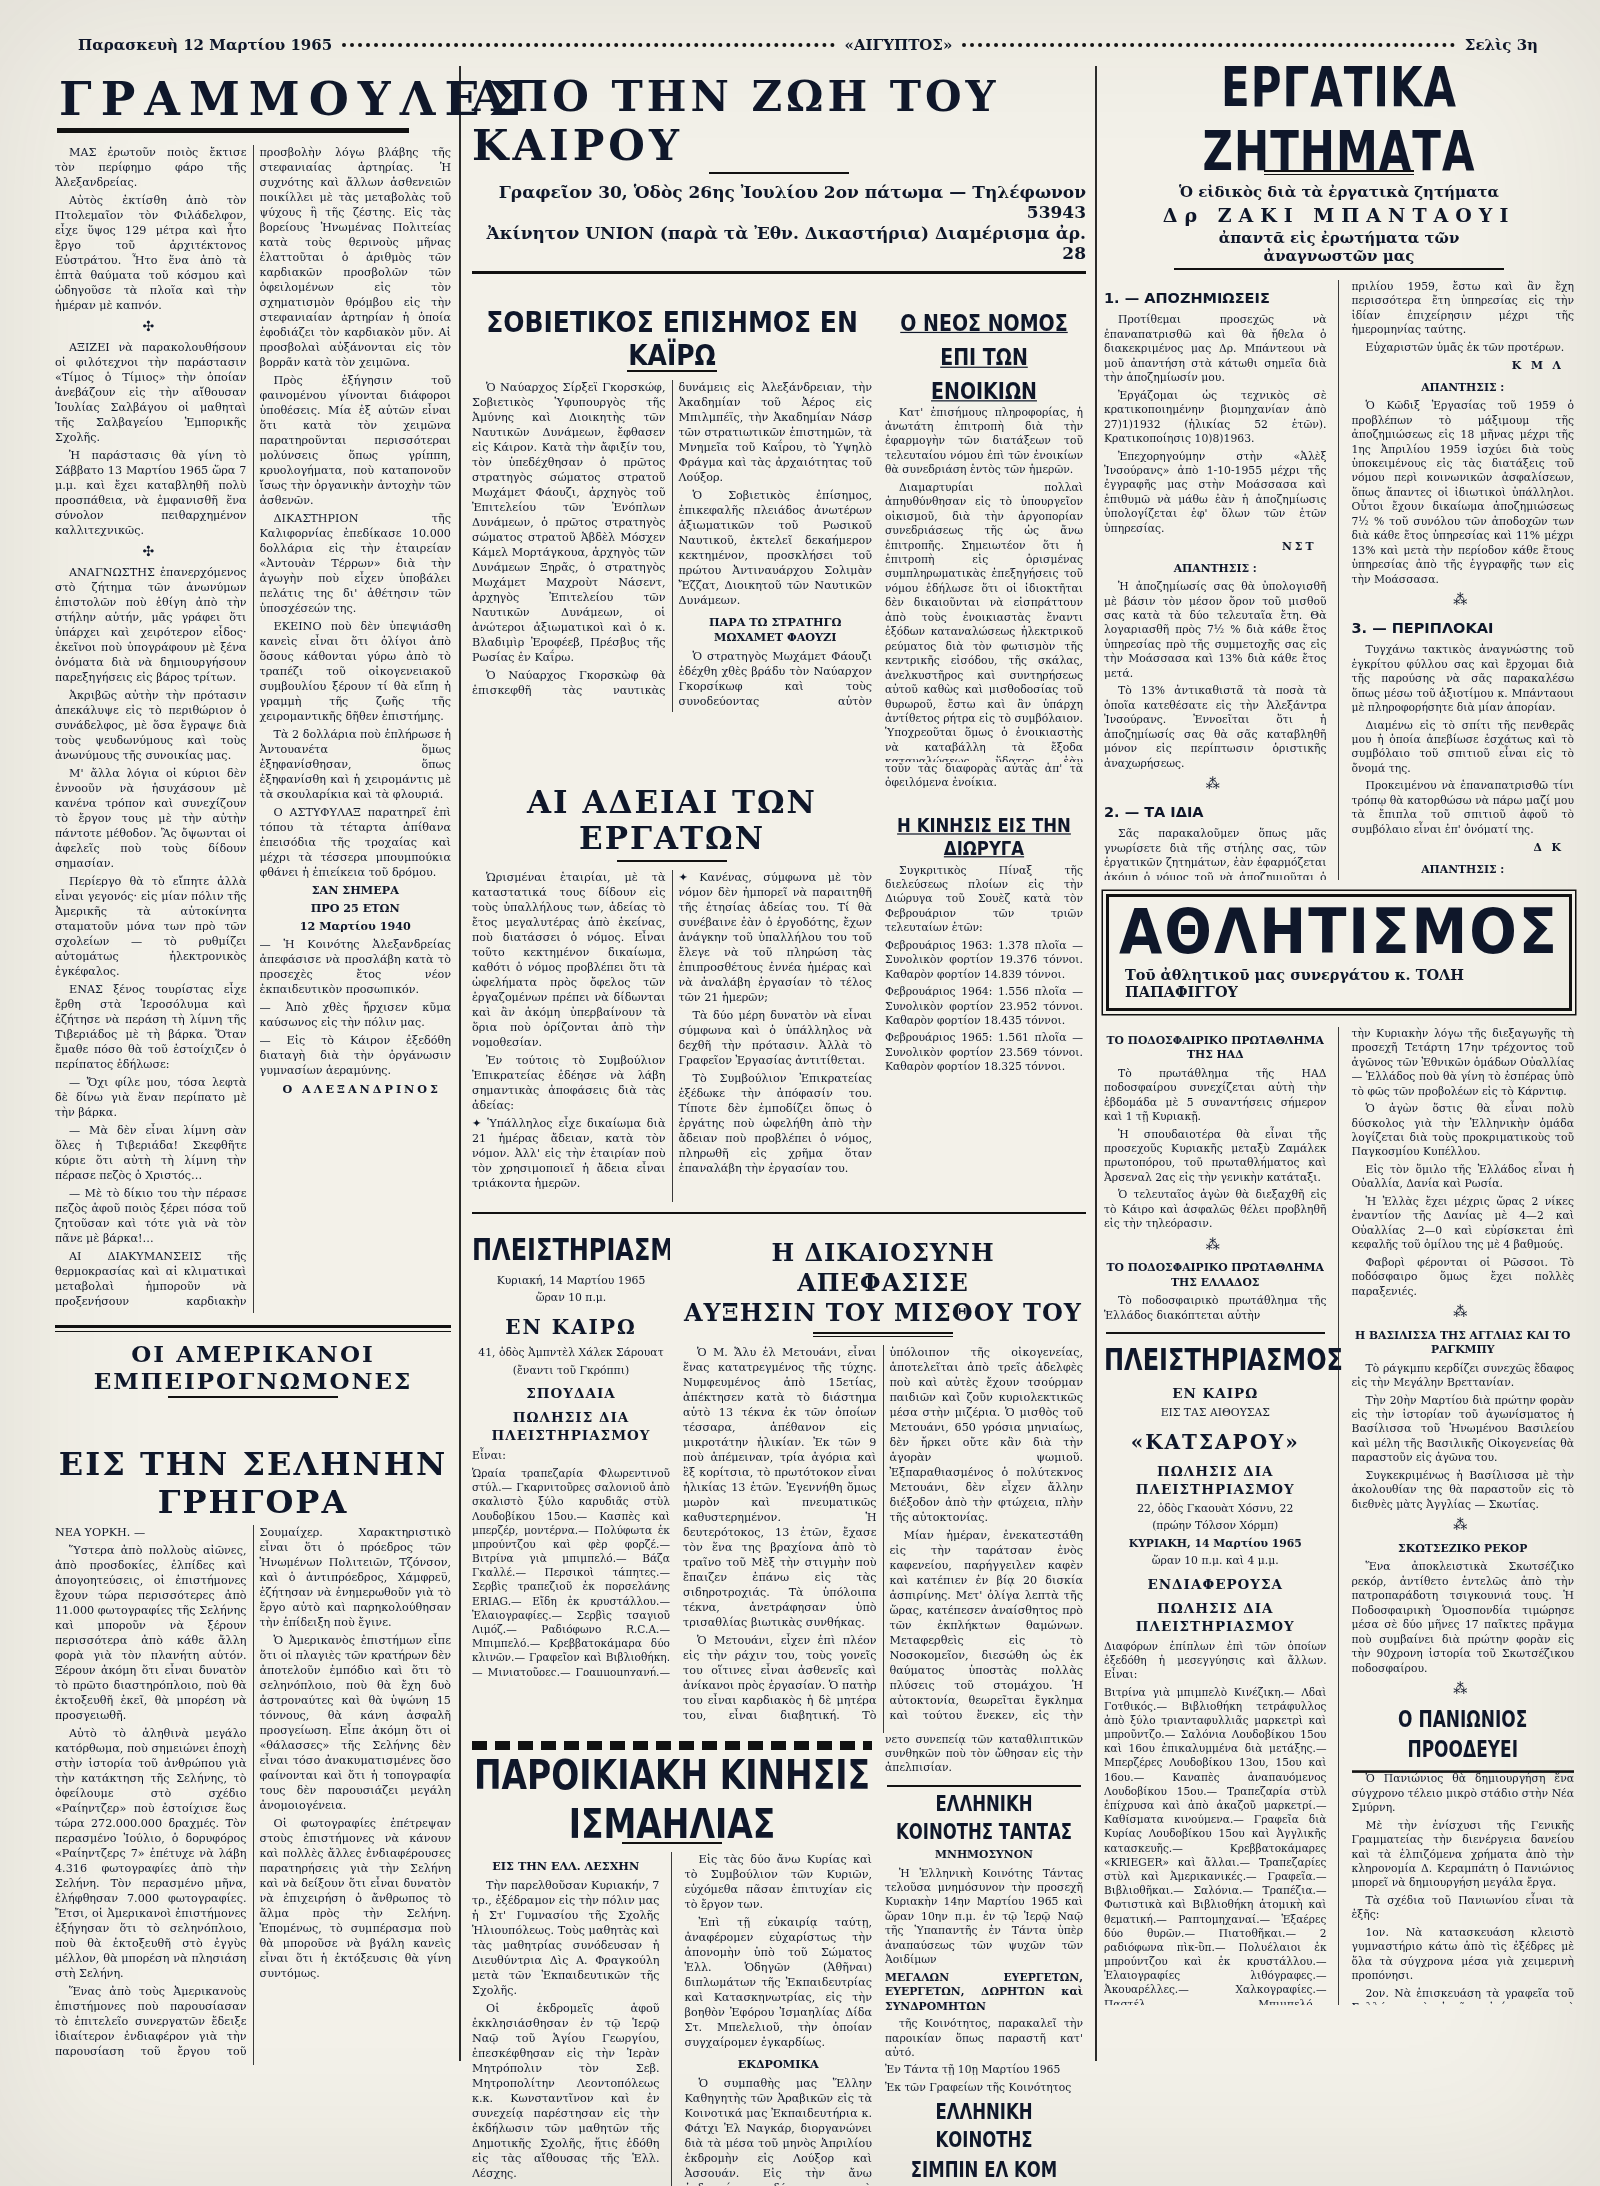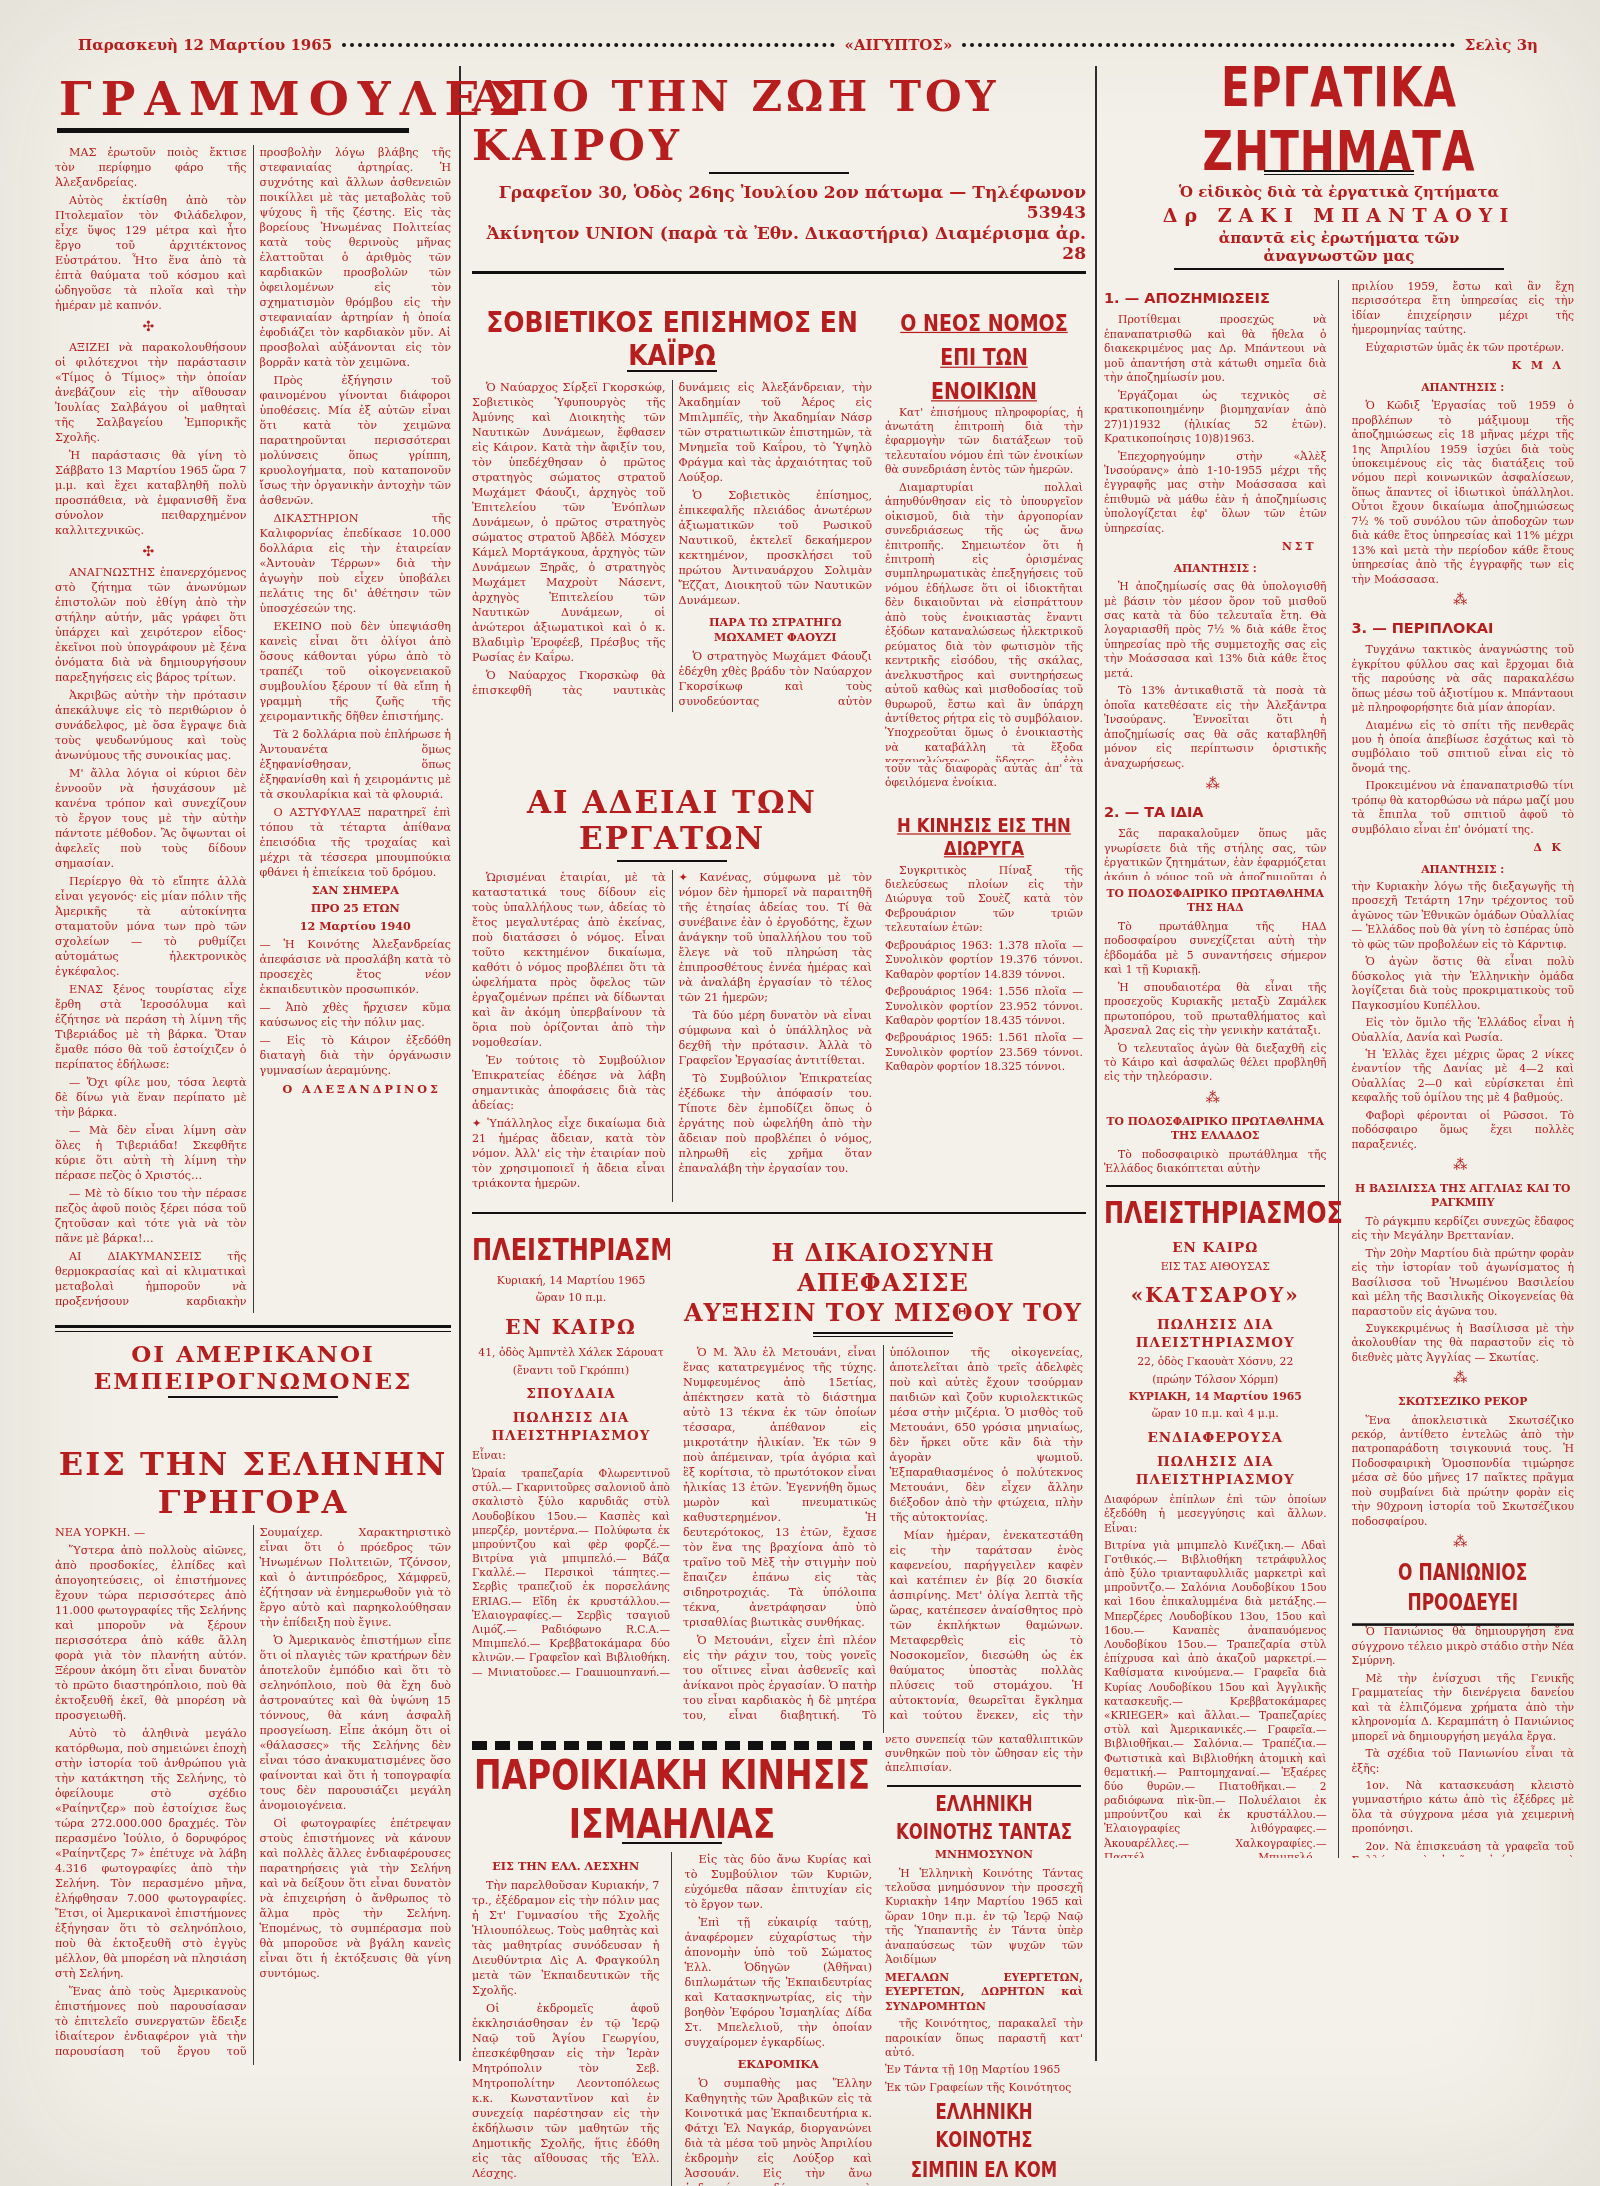--- a/index.html
+++ b/index.html
@@ -1,18 +1,18 @@
 <!DOCTYPE html>
 <html><head>
 <meta charset="utf-8">
 <style>
   html,body{margin:0;padding:0;background:#d8d5cc;}
   .page{position:relative;width:1600px;height:2186px;margin:0 auto;background:#f3f1e9;
         box-shadow:inset 0 0 160px rgba(60,50,30,.10);overflow:hidden;
-        font-family:"DejaVu Serif","Liberation Serif",serif;color:#b91c1c;}
+        font-family:"DejaVu Serif","Liberation Serif",serif;color:#0f172a;}
   
   .topbar{position:absolute;top:36px;left:78px;right:62px;display:flex;align-items:center;font-size:15px;font-weight:bold;}
   .topbar .dots{flex:1;border-bottom:4px dotted #141414;height:0;margin:0 10px;align-self:center;}
   
   .vline{position:absolute;width:1.5px;background:#2c2c2c;}
   .v1{left:459px;top:66px;height:1995px;}
   .v2{left:1095px;top:66px;height:1995px;}
   
   .zone{position:absolute;top:66px;}
   .zone.left{left:55px;width:396px;}
@@ -308,20 +308,28 @@
           <p class="it-orn">⁂</p>
           <p class="it-hq">3. — ΠΕΡΙΠΛΟΚΑΙ</p>
           <p class="it-p">Τυγχάνω τακτικὸς ἀναγνώστης τοῦ ἐγκρίτου φύλλου σας καὶ ἔρχομαι διὰ τῆς παρούσης νὰ σᾶς παρακαλέσω ὅπως μέσω τοῦ ἀξιοτίμου κ. Μπάνταουι μὲ πληροφορήσητε διὰ μίαν ἀπορίαν.</p>
           <p class="it-p">Διαμένω εἰς τὸ σπίτι τῆς πενθερᾶς μου ἡ ὁποία ἀπεβίωσε ἐσχάτως καὶ τὸ συμβόλαιο τοῦ σπιτιοῦ εἶναι εἰς τὸ ὄνομά της.</p>
           <p class="it-p">Προκειμένου νὰ ἐπαναπατρισθῶ τίνι τρόπῳ θὰ κατορθώσω νὰ πάρω μαζί μου τὰ ἔπιπλα τοῦ σπιτιοῦ ἀφοῦ τὸ συμβόλαιο εἶναι ἐπ' ὀνόματί της.</p>
           <p class="it-sig">Δ Κ</p>
           <p class="it-h3">ΑΠΑΝΤΗΣΙΣ :</p>
         </div>
     </div>
 
+    <div class="sportbox">
+      <div class="t-sport">ΑΘΛΗΤΙΣΜΟΣ</div>
+      <div class="sport-sub">
+        <span class="sline"></span>
+        <span>Τοῦ ἀθλητικοῦ μας συνεργάτου κ. ΤΟΛΗ ΠΑΠΑΦΙΓΓΟΥ</span>
+        <span class="sline"></span>
+      </div>
+    </div>
 
     <div class="cols2 h-sportb bodytxt">
       <div class="xcol divr">
           <p class="it-h3">ΤΟ ΠΟΔΟΣΦΑΙΡΙΚΟ ΠΡΩΤΑΘΛΗΜΑ ΤΗΣ ΗΑΔ</p>
           <p class="it-p">Τὸ πρωτάθλημα τῆς ΗΑΔ ποδοσφαίρου συνεχίζεται αὐτὴ τὴν ἑβδομάδα μὲ 5 συναντήσεις σήμερον καὶ 1 τῇ Κυριακῇ.</p>
           <p class="it-p">Ἡ σπουδαιοτέρα θὰ εἶναι τῆς προσεχοῦς Κυριακῆς μεταξὺ Ζαμάλεκ πρωτοπόρου, τοῦ πρωταθλήματος καὶ Ἀρσεναλ 2ας εἰς τὴν γενικὴν κατάταξι.</p>
           <p class="it-p">Ὁ τελευταῖος ἀγὼν θὰ διεξαχθῆ εἰς τὸ Κάιρο καὶ ἀσφαλῶς θέλει προβληθῆ εἰς τὴν τηλεόρασιν.</p>
           <p class="it-orn">⁂</p>
           <p class="it-h3">ΤΟ ΠΟΔΟΣΦΑΙΡΙΚΟ ΠΡΩΤΑΘΛΗΜΑ ΤΗΣ ΕΛΛΑΔΟΣ</p>
           <p class="it-p">Τὸ ποδοσφαιρικὸ πρωτάθλημα τῆς Ἑλλάδος διακόπτεται αὐτὴν</p>

